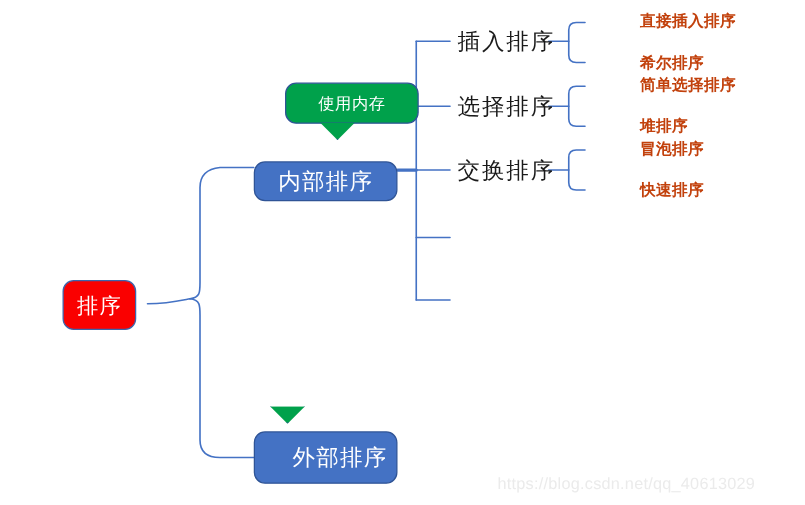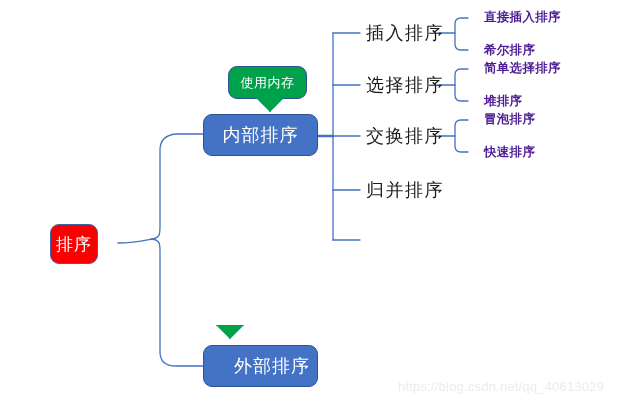--- a/index.html
+++ b/index.html
@@ -54,24 +54,25 @@
     position:absolute;
     white-space:nowrap;
     line-height:1;
   }
   .label-black{
     color:#1a1a1a;
     font-size:18px;
     letter-spacing:1.5px;
   }
   .label-red{
-    color:#4c1d95;
+    color:#c2410c;
     font-size:12.5px;
     font-weight:bold;
     letter-spacing:.3px;
+    margin-left:28px;
   }
 
   .watermark{
     position:absolute;
     color:#ebebeb;
     font-size:13px;
     letter-spacing:.2px;
     white-space:nowrap;
   }
 </style>
@@ -102,35 +103,34 @@
       <path d="M468 18 L461 18 C457 18 455 20 455 24 L455 44 C455 48 457 50 461 50 L468 50"></path>
 
       <path d="M439 85 L455 85"></path>
       <path d="M468 69 L461 69 C457 69 455 71 455 75 L455 95 C455 99 457 101 461 101 L468 101"></path>
 
       <path d="M439 136 L455 136"></path>
       <path d="M468 120 L461 120 C457 120 455 122 455 126 L455 146 C455 150 457 152 461 152 L468 152"></path>
     </g>
   </svg>
 
-  <div class="node node-root" style="left:50px;top:224px;width:48px;height:40px;">排序</div>
+  <div class="node node-root" style="left:50px;top:224px;width:59px;height:40px;">排序</div>
 
-  <div class="node node-green" style="left:228px;top:66px;width:79px;height:33px;">使用内存</div>
+  <div class="node node-green" style="left:228px;top:66px;width:107px;height:33px;">使用内存</div>
   <div class="callout-tail" style="left:256px;top:98px;"></div>
 
-  <div class="node node-blue" style="left:203px;top:114px;width:115px;height:42px;">内部排序</div>
+  <div class="node node-blue" style="left:203px;top:129px;width:115px;height:32px;">内部排序</div>
 
   <div class="callout-tail" style="left:216px;top:325px;"></div>
 
   <div class="node node-blue" style="left:203px;top:345px;width:115px;height:42px;padding-left:23px;">外部排序</div>
 
   <div class="label label-black" style="left:366px;top:24px;">插入排序</div>
   <div class="label label-black" style="left:366px;top:76px;">选择排序</div>
   <div class="label label-black" style="left:366px;top:127px;">交换排序</div>
-  <div class="label label-black" style="left:366px;top:181px;">归并排序</div>
 
   <div class="label label-red" style="left:484px;top:11px;">直接插入排序</div>
   <div class="label label-red" style="left:484px;top:44px;">希尔排序</div>
 
   <div class="label label-red" style="left:484px;top:62px;text-align:right;">简单选择排序</div>
   <div class="label label-red" style="left:484px;top:95px;">堆排序</div>
 
   <div class="label label-red" style="left:484px;top:113px;text-align:center;">冒泡排序</div>
   <div class="label label-red" style="left:484px;top:146px;text-align:center;">快速排序</div>
 

